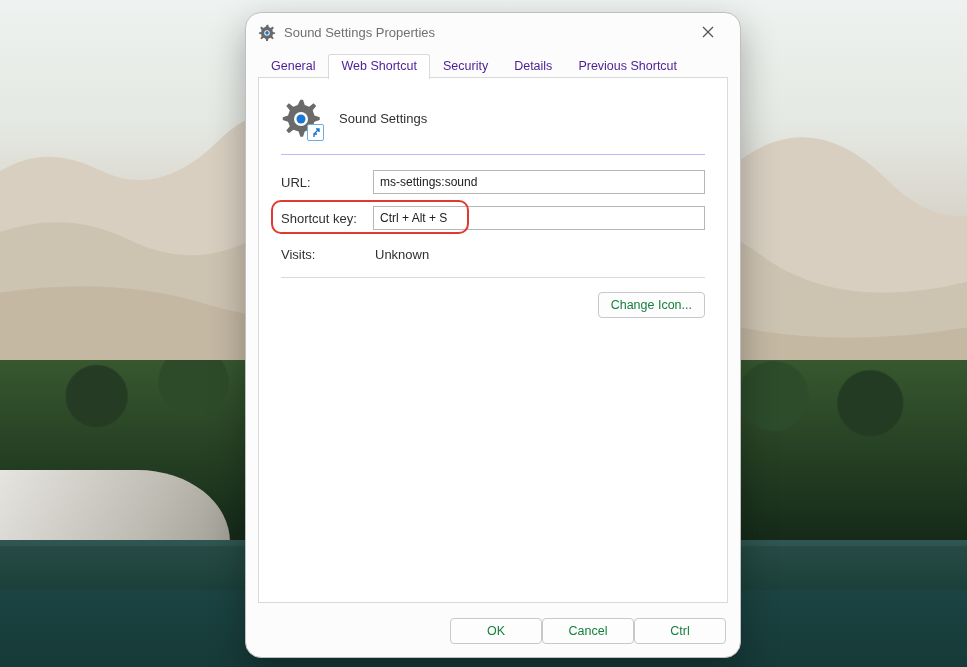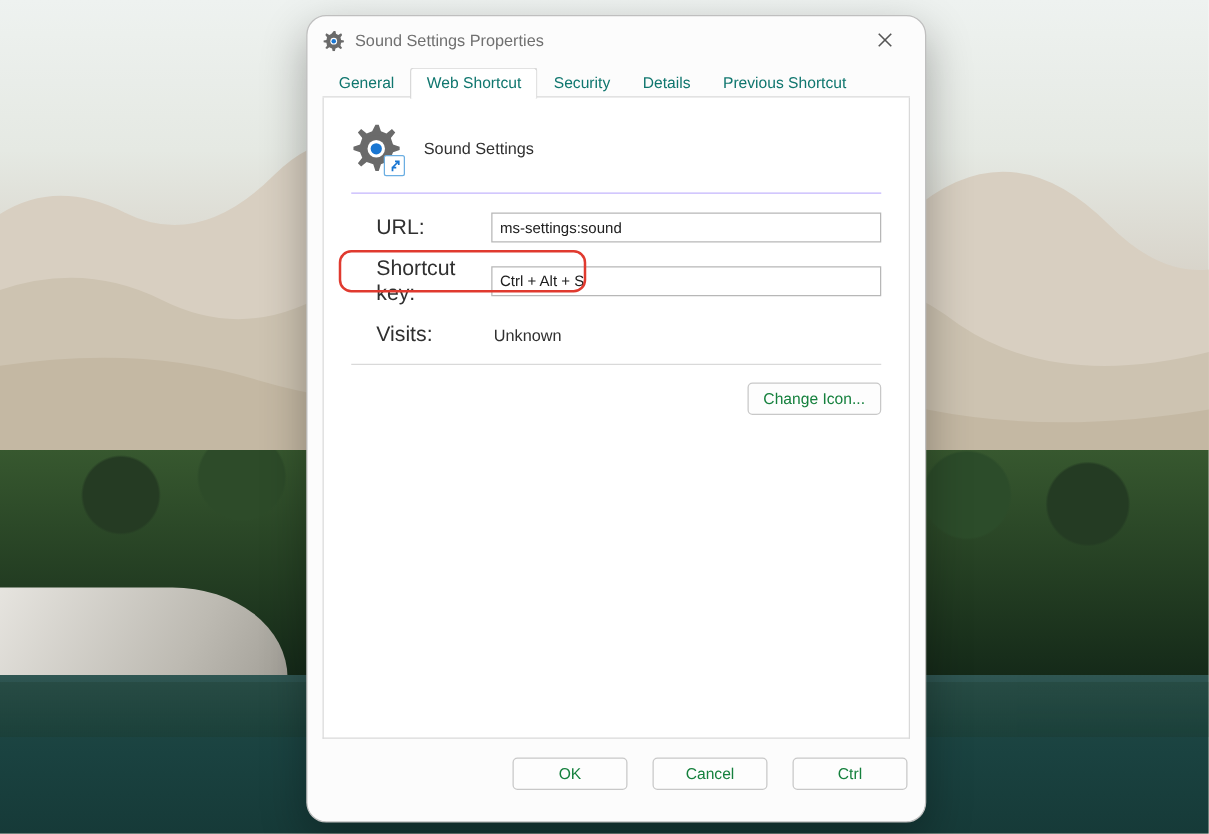--- a/index.html
+++ b/index.html
@@ -107,21 +107,21 @@
   }
   .tabs::after{
     content:"";
     position:absolute;
     left:12px; right:12px; bottom:0;
     border-bottom:1px solid #d9d9d9;
   }
   .tab {
     padding: 4px 12px 5px;
     font-size: 12.5px;
-    color: #0f766e;
+    color: #4c1d95;
     border: 1px solid transparent;
     border-bottom: none;
     position: relative;
     z-index:1;
     cursor: default;
   }
   .tab.active {
     background: #ffffff;
     border-color: #d9d9d9;
     border-top-left-radius: 3px;
@@ -163,21 +163,21 @@
   .head-title { font-size: 13px; }
 
   .fields { padding-top: 14px; }
   .field-row {
     display: flex;
     align-items: center;
     min-height: 26px;
     margin-bottom: 10px;
     position: relative;
   }
-  .field-label { width: 92px; font-size: 17px; margin-left: 20px; }
+  .field-label { width: 92px; font-size: 13px; }
   .field-input {
     flex: 1;
     height: 22px;
     border: 1px solid #b7b7b7;
     background: #ffffff;
     padding: 0 6px;
     font-family: inherit;
     font-size: 12px;
     color: #202020;
     outline: none;
@@ -213,22 +213,22 @@
     color: #15803d;
     cursor: default;
     padding: 0 12px;
   }
 
   .footer {
     height: 40px;
     display: flex;
     justify-content: flex-end;
     align-items: center;
-    gap: 20px;
-    padding: 0 14px 18px;
+    gap: 0;
+    padding: 0 14px 6px;
   }
   .footer .btn{ min-width:92px; }
 
   
   .gear path { fill:#6a6a6a; }
   .gear circle.major { fill:#6a6a6a; }
   .gear circle.hole { fill:#fff; }
   .gear circle.dot { fill:#1976d2; }
 
   .close-svg line{ stroke:#555; stroke-width:1.3; }

